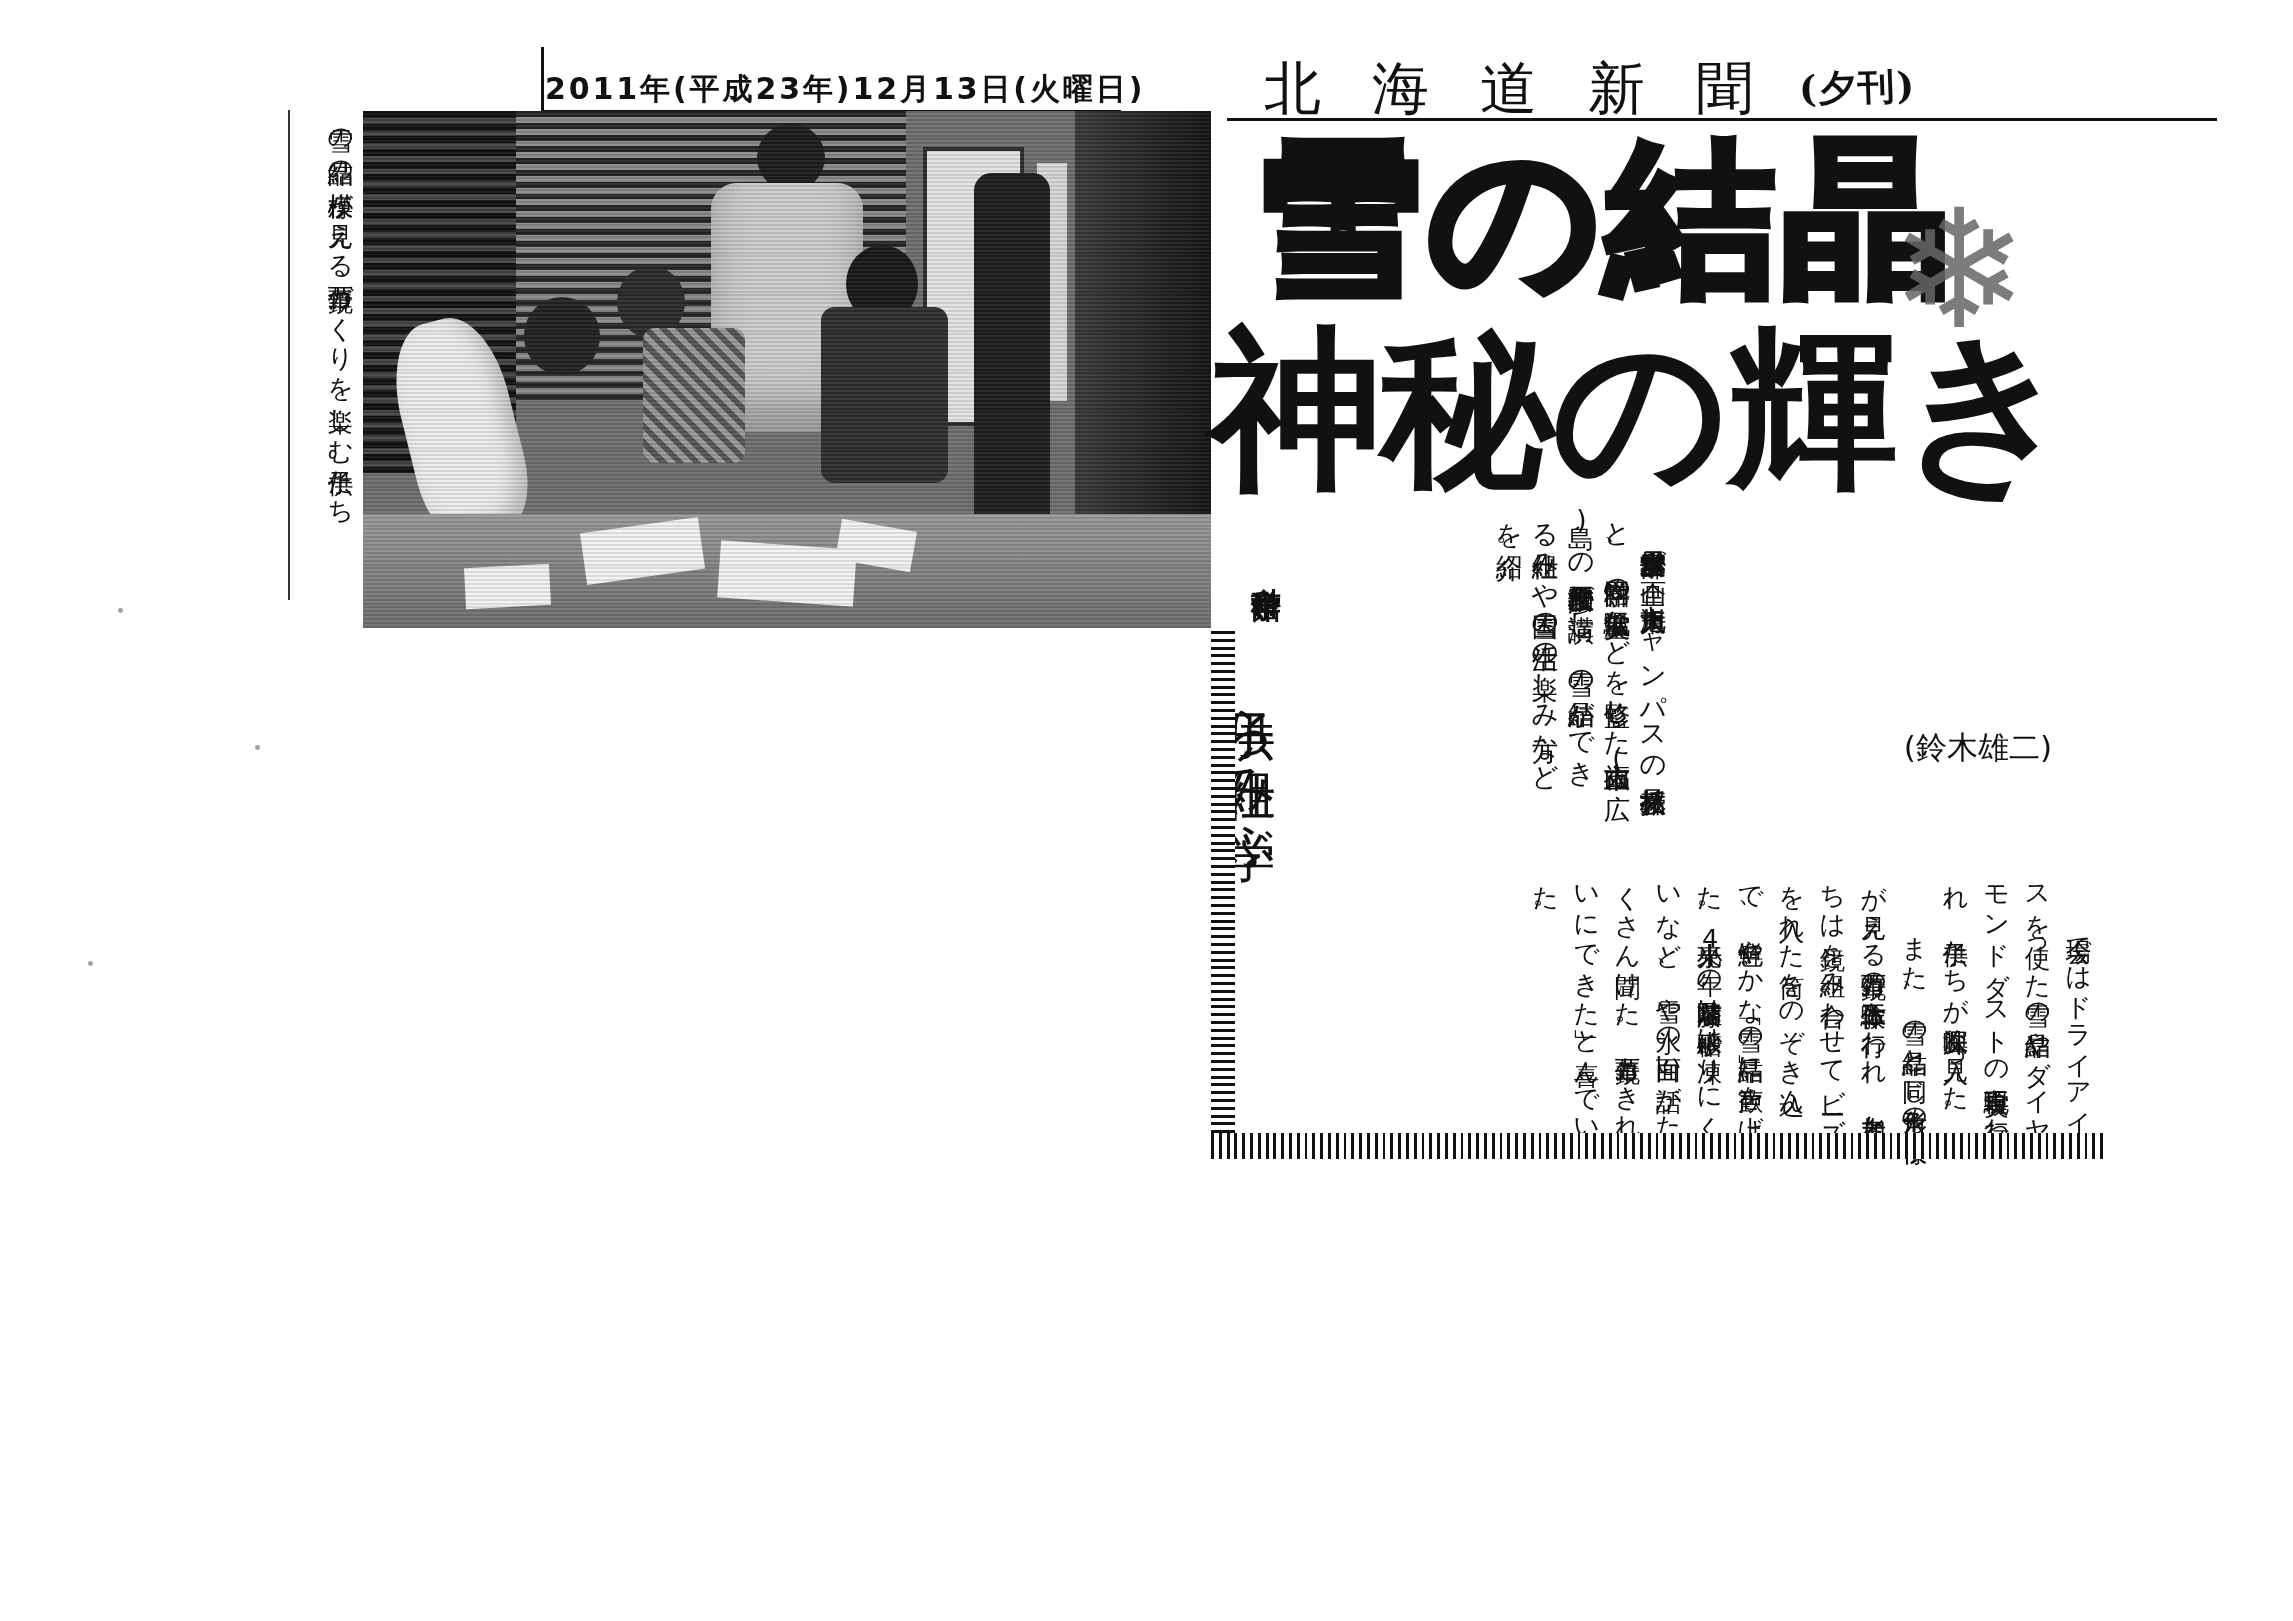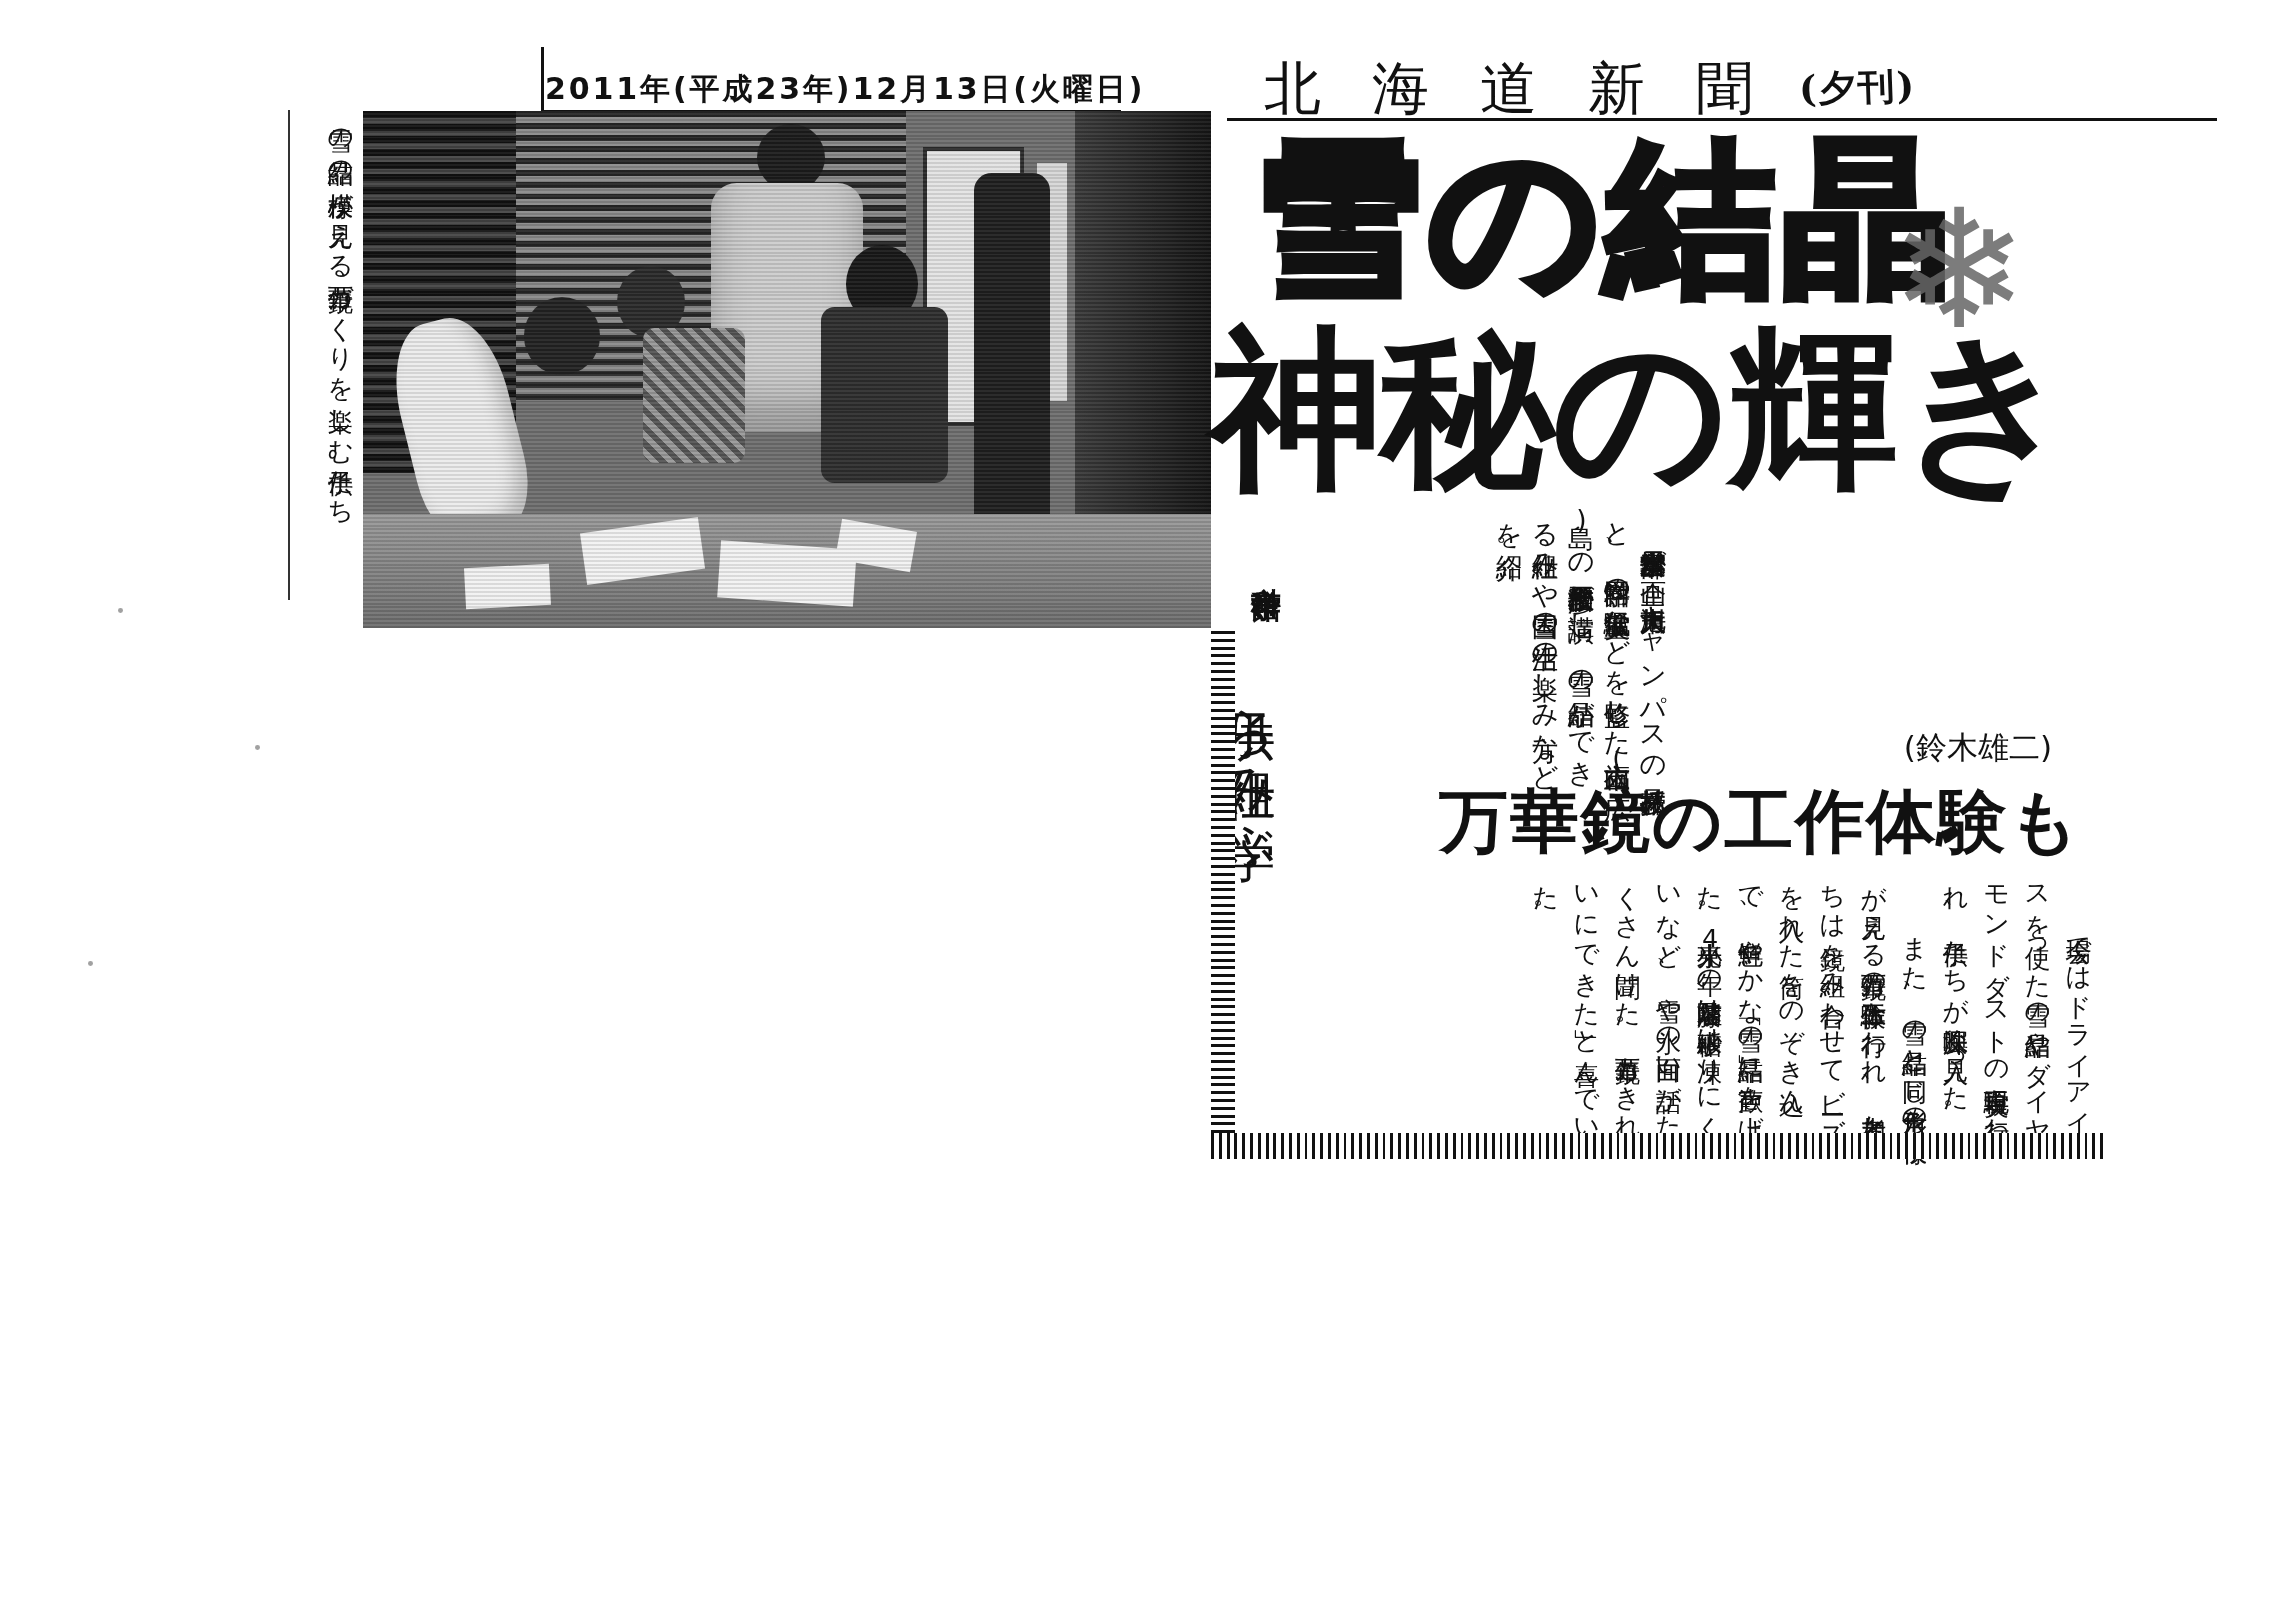--- a/index.html
+++ b/index.html
@@ -122,21 +122,20 @@
   <div class="abs snowflake">❄</div>
   <div class="abs headline-solid">神秘の輝き</div>
 
   <div class="abs byline">(鈴木雄二)</div>
 
   <div class="abs vtext body1">　日本雪氷学会道支部が企画。東海大旭川キャンパスの林拓見教授と、同科学館の低温実験室などを監修した福山市立大(広島)の平松和彦准教授が講演し、雪の結晶ができる仕組みや雪国の生活の楽しみ方などを紹介。</div>
 
   <div class="abs vtext kicker">市科学館</div>
   <div class="abs vtext vhead">子供ら仕組み学ぶ</div>
 
-  <div class="abs crosshead">万華鏡の工作体験も</div>
 
   <div class="abs vtext body2">
     <p>　会場ではドライアイスを使った雪の結晶やダイヤモンドダストの再現実験も行われ、子供たちが興味深く見入った。</p>
     <p>　また、雪の結晶と同じ六角形の模様が見える万華鏡の工作体験も行われ、参加者たちは鏡を組み合わせてビーズを入れた筒をのぞき込んで、色鮮やかな「雪の結晶」に歓声を上げた。東光小4年の加藤陸君は「砂糖水は凍りにくいなど、雪や氷の面白い話がたくさん聞けた。万華鏡もきれいにできた」と喜んでいた。</p>
   </div>
 
   <div class="abs hatch-v"></div>
   <div class="abs hatch-h"></div>
 
   <div class="abs noise" style="left:118px;top:608px;"></div>

